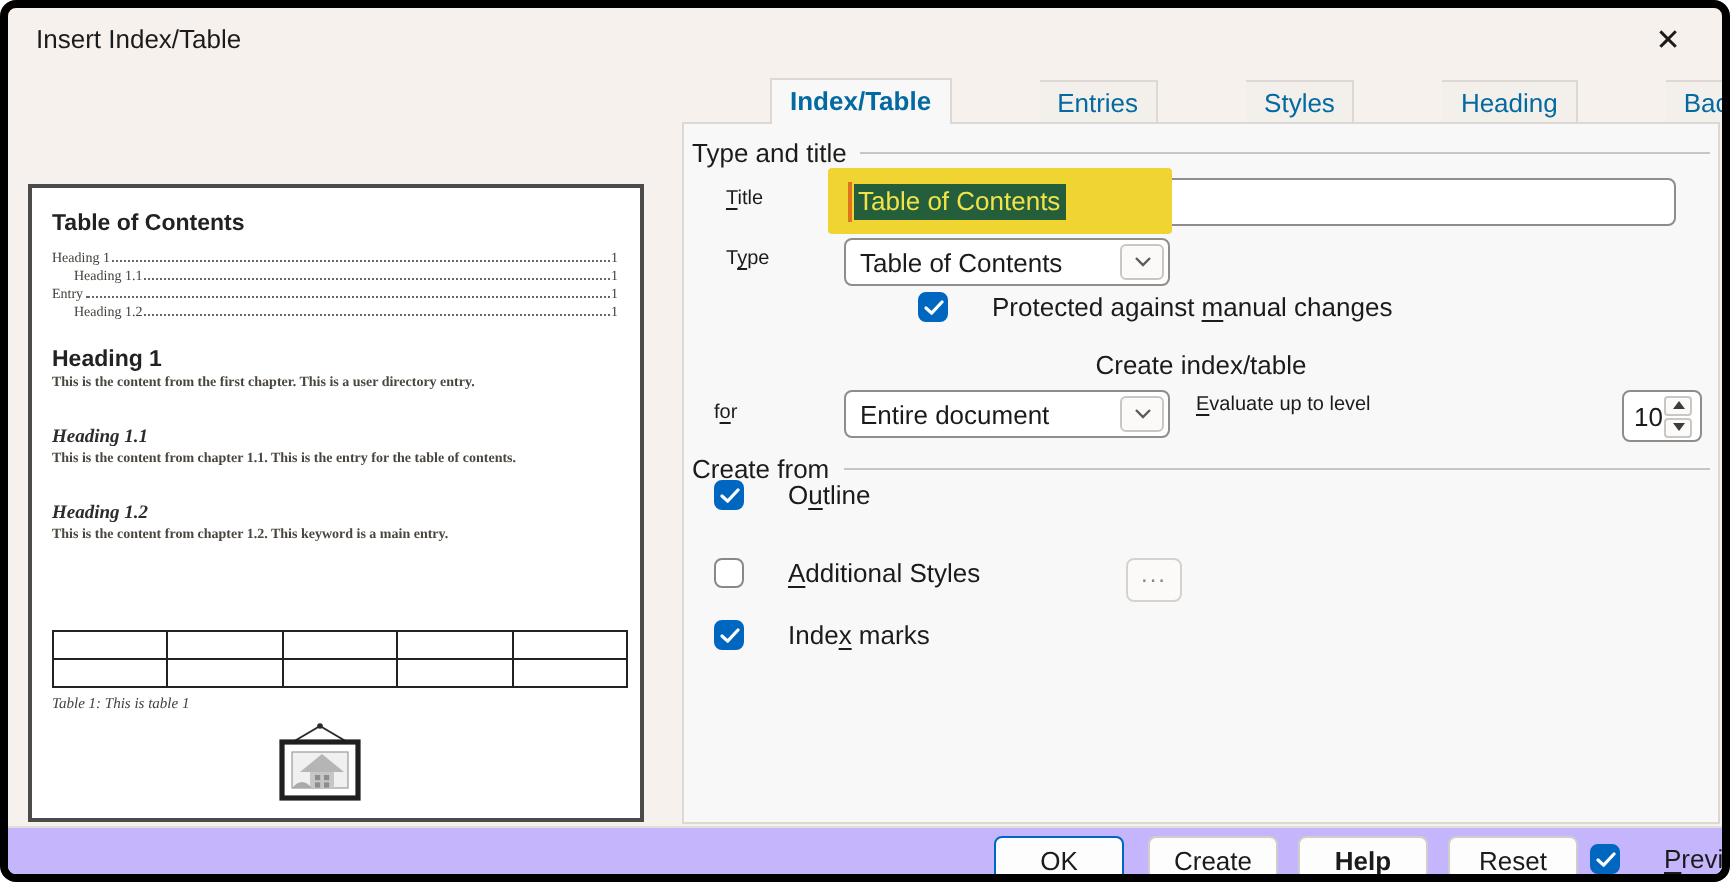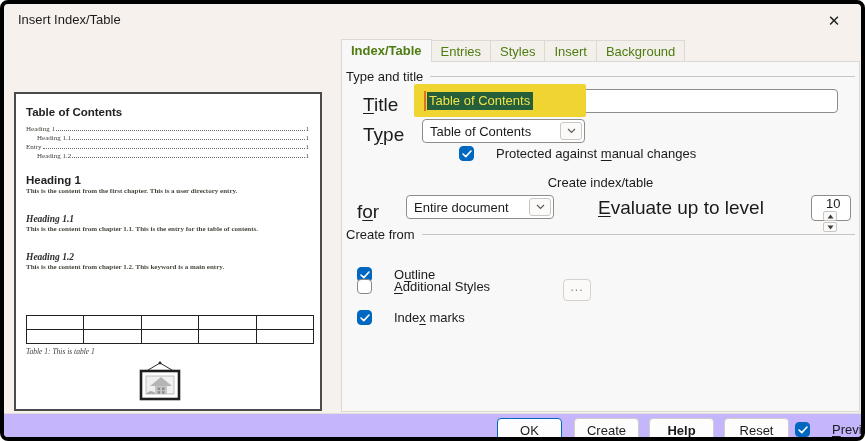--- a/index.html
+++ b/index.html
@@ -9,30 +9,30 @@
     background:#f6f1ec; border:4px solid #000000; border-radius:8px; overflow:hidden;
   }
   
   .titlebar { position:absolute; left:0; top:0; width:100%; height:32px; }
   .titlebar .title { position:absolute; left:14px; top:8px; font-size:13px; color:#1b1b1b; }
   .close-btn { position:absolute; right:8px; top:3px; width:38px; height:27px; border:none; background:transparent;
                border-radius:6px; cursor:pointer; display:flex; align-items:center; justify-content:center;
                font-size:15px; color:#1b1b1b; line-height:1; }
   
   .tabstrip { position:absolute; left:337px; top:35px; height:23px; display:flex; align-items:flex-end; }
-  .tab { font-size:13px; color:#4d7c0f; padding:3px 9px 4px 9px; height:22px; background:#f3efeb;
-         border:1px solid #ddd8d3; border-bottom:none; cursor:pointer; white-space:nowrap; }
+  .tab { font-size:13px; color:#0369a1; padding:3px 9px 4px 9px; height:22px; background:#f3efeb;
+         border:1px solid #ddd8d3; border-bottom:none; cursor:pointer; white-space:nowrap;margin-left:44px; }
   .tab + .tab { border-left:none; }
   .tab.on { font-weight:bold; background:#f8f8f8; height:23px; position:relative; z-index:2; }
   
   .tabpage { position:absolute; left:337px; top:57px; width:519px; height:351px;
              background:#f8f8f8; border:1px solid #ddd8d3; }
   .legend-row { position:absolute; display:flex; align-items:center; font-size:13px; color:#1b1b1b; }
   .legend-row .rule { flex:1; height:1px; background:#c9c5c0; margin-left:7px; }
-  .fldlabel { position:absolute; font-size:19px; color:#1b1b1b; }
+  .fldlabel { position:absolute; font-size:10px; color:#1b1b1b; }
   u { text-underline-offset:2px; }
   .textinput { position:absolute; background:#ffffff; border:1px solid #8f8d8b; border-radius:4px; }
   .combobox { position:absolute; background:#ffffff; border:1px solid #8f8d8b; border-radius:4px;
               display:flex; align-items:center; font-size:13px; color:#1b1b1b; cursor:pointer; }
   .combobox .val { flex:1; padding-left:7px; white-space:nowrap; overflow:hidden; }
   .combobox .drop { width:22px; height:18px; margin-right:2px; border:1px solid #c9c6c3; border-radius:3px;
                     background:#fbfaf9; display:flex; align-items:center; justify-content:center; }
   
   .hl { position:absolute; left:-9px; top:-6px; width:172px; height:33px; background:#f0d431; border-radius:2px;
         display:flex; align-items:center; padding-left:10px; z-index:3; }
@@ -41,21 +41,21 @@
   
   .cbrow { position:absolute; display:flex; align-items:center; gap:22px; cursor:pointer; }
   .cb { width:15px; height:15px; border-radius:4px; border:1px solid #8a8886; background:#ffffff;
         display:flex; align-items:center; justify-content:center; flex:none; }
   .cb svg { visibility:hidden; }
   .cb.on { background:#0067c0; border-color:#0067c0; }
   .cb.on svg { visibility:visible; }
   .cbrow .cblabel { font-size:13px; color:#1b1b1b; white-space:nowrap; }
   
   .spinner { position:absolute; background:#ffffff; border:1px solid #8f8d8b; border-radius:4px;
-             display:flex; align-items:center;flex-direction:column; }
+             display:flex; align-items:center; }
   .spinner .spinval { width:20px; text-align:left; padding-left:5px; font-size:13px; color:#1b1b1b; }
   .spincol { display:flex; flex-direction:column; gap:1px; margin-right:2px; }
   .spinbtn { width:14px; height:10px; border:1px solid #c9c6c3; border-radius:2px; background:#fbfaf9;
              display:flex; align-items:center; justify-content:center; padding:0; cursor:pointer; }
   .morebtn { position:absolute; width:28px; height:22px; border:1px solid #d5d1cd; border-radius:4px;
              background:#fbfaf9; color:#8a8784; font-size:12px; letter-spacing:1px; cursor:pointer;
              display:flex; align-items:center; justify-content:center; padding-bottom:6px; }
   
   .previewpage { position:absolute; left:10px; top:88px; width:308px; height:319px; background:#ffffff;
                  border:2px solid #4b4b4b; overflow:hidden; padding:12px 11px 0 10px; }
@@ -88,21 +88,21 @@
     <span class="title">Insert Index/Table</span>
     <button class="close-btn">
         <span>✕</span>
       </button>
   </div>
 
   <div class="tabstrip">
     <div class="tab on">Index/Table</div>
     <div class="tab">Entries</div>
     <div class="tab">Styles</div>
-    <div class="tab">Insert</div>
+    <div class="tab">Heading</div>
     <div class="tab">Background</div>
   </div>
 
   <div class="tabpage">
 
     <div class="legend-row" style="left:4px; top:7px; width:509px;">
       <span>Type and title</span>
       <span class="rule"></span>
     </div>
 
@@ -132,21 +132,21 @@
       </span>
       <span class="cblabel">Protected against <u>m</u>anual changes</span>
     </div>
 
     <div class="legend-row" style="left:4px; top:113px; width:509px;flex-direction:column;">
       <span>Create index/table</span>
       <span class="rule"></span>
     </div>
 
     <span class="fldlabel" style="left:15px; top:139px;">f<u>o</u>r</span>
-    <div class="combobox" style="left:64px; top:133px; width:148px; height:24px;">
+    <div class="combobox" style="left:80px; top:133px; width:163px; height:24px;">
       <span class="val">Entire document</span>
       <span class="drop">
         <svg width="9" height="6" viewBox="0 0 9 6">
             <polyline points="1,1 4.5,4.5 8,1" fill="none" stroke="#5c5c5c" stroke-width="1.2"></polyline>
           </svg>
       </span>
     </div>
 
     <span class="fldlabel" style="left:256px; top:135px;"><u>E</u>valuate up to level</span>
     <div class="spinner" style="left:469px; top:133px; width:40px; height:26px;">
@@ -163,21 +163,21 @@
             </svg>
           </button>
       </span>
     </div>
 
     <div class="legend-row" style="left:4px; top:165px; width:509px;">
       <span>Create from</span>
       <span class="rule"></span>
     </div>
 
-    <div class="cbrow" style="left:15px; top:205px;">
+    <div class="cbrow" style="left:15px; top:178px;">
       <span class="cb on">
         <svg width="10" height="8" viewBox="0 0 10 8">
             <polyline points="1,4 3.8,6.6 9,1" fill="none" stroke="#ffffff" stroke-width="1.6" stroke-linecap="round" stroke-linejoin="round"></polyline>
           </svg>
       </span>
       <span class="cblabel">O<u>u</u>tline</span>
     </div>
 
     <div class="cbrow" style="left:15px; top:217px;">
       <span class="cb">

